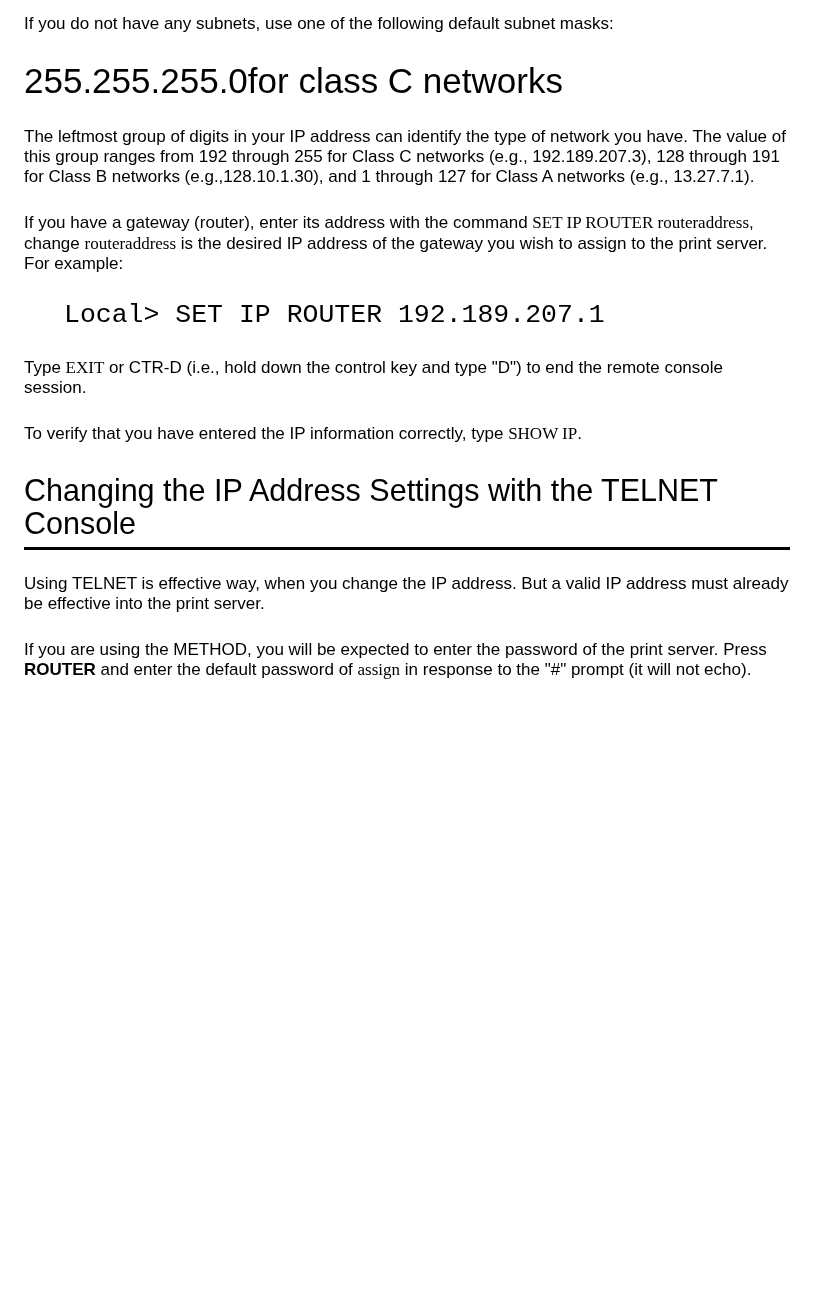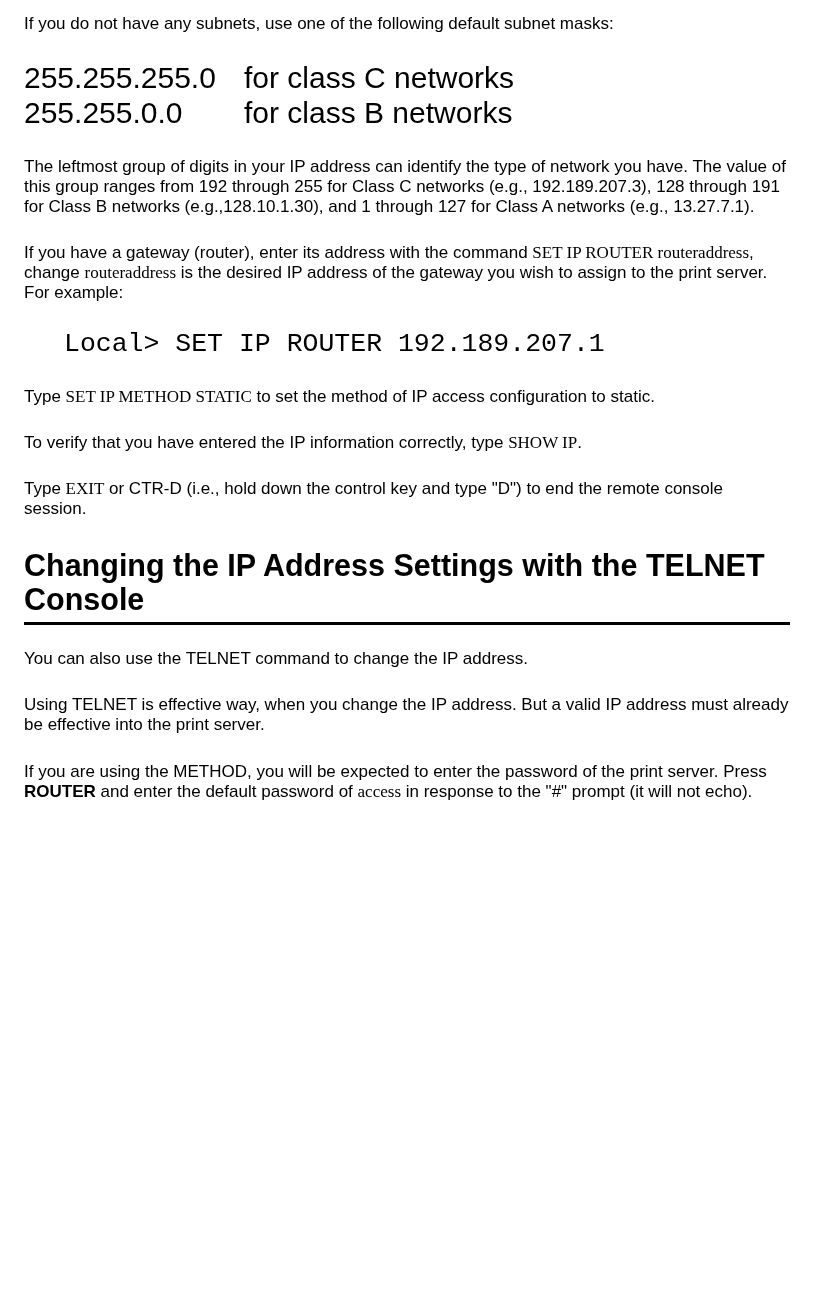--- a/index.html
+++ b/index.html
@@ -21,34 +21,34 @@
     letter-spacing: 0px;
   }
   .mono {
     font-family: Liberation Serif, serif;
   }
   table.subnet {
     border-collapse: collapse;
     margin-bottom: 26px;
   }
   table.subnet td {
-    font-size: 30px;
+    font-size: 35px;
     line-height: 1.18;
     padding: 0;
     vertical-align: top;
   }
   table.subnet td.col1 { width: 220px; }
   .cmdline {
     font-family: "Courier New", Courier, monospace;
     font-size: 26.5px;
     margin: 0 0 28px 40px;
   }
   h2.section {
     font-size: 30.5px;
-    font-weight: bold;
+    font-weight: normal;
     margin: 30px 0 6px 0;
     line-height: 1.1;
     font-family: Arial, Helvetica, sans-serif;
   }
   .rule {
     border: none;
     border-top: 3px solid #000;
     margin: 0 0 24px 0;
   }
 </style>
@@ -58,51 +58,43 @@
 <div class="page">
 
   <p>If you do not have any subnets, use one of the following default subnet masks:</p>
 
   <table class="subnet">
     <tbody>
         <tr>
       <td class="col1">255.255.255.0</td>
       <td>for class C networks</td>
     </tr>
-    <tr>
-      <td class="col1">255.255.0.0</td>
-      <td>for class B networks</td>
-    </tr>
   </tbody>
     </table>
 
   <p>The leftmost group of digits in your IP address can identify the type of network you have. The value of this group ranges from 192 through 255 for Class C networks (e.g., 192.189.207.3), 128 through 191 for Class B networks (e.g.,128.10.1.30), and 1 through 127 for Class A networks (e.g., 13.27.7.1).</p>
 
   <p>
     <span>If you have a gateway (router), enter its address with the command </span><span class="mono">SET IP ROUTER routeraddress</span><span>, change </span><span class="mono">routeraddress</span><span> is the desired IP address of the gateway you wish to assign to the print server. For example:</span>
   </p>
 
   <div class="cmdline">Local&gt; SET IP ROUTER 192.189.207.1</div>
 
+
   <p>
-    <span>Type </span><span class="mono">SET IP METHOD STATIC</span><span> to set the method of IP access configuration to static.</span>
+    <span>Type </span><span class="mono">EXIT</span><span> or CTR-D (i.e., hold down the control key and type "D") to end the remote console session.</span>
   </p>
 
   <p>
     <span>To verify that you have entered the IP information correctly, type </span><span class="mono">SHOW IP</span><span>.</span>
   </p>
 
-  <p>
-    <span>Type </span><span class="mono">EXIT</span><span> or CTR-D (i.e., hold down the control key and type "D") to end the remote console session.</span>
-  </p>
-
   <h2 class="section">Changing the IP Address Settings with the TELNET Console</h2>
   <hr class="rule">
 
-  <p>You can also use the TELNET command to change the IP address.</p>
 
   <p>Using TELNET is effective way, when you change the IP address. But a valid IP address must already be effective into the print server.</p>
 
   <p>
-    <span>If you are using the METHOD, you will be expected to enter the password of the print server. Press </span><b>ROUTER</b><span> and enter the default password of </span><span class="mono">access</span><span> in response to the "#" prompt (it will not echo).</span>
+    <span>If you are using the METHOD, you will be expected to enter the password of the print server. Press </span><b>ROUTER</b><span> and enter the default password of </span><span class="mono">assign</span><span> in response to the "#" prompt (it will not echo).</span>
   </p>
 
 </div>
 
 </body></html>

